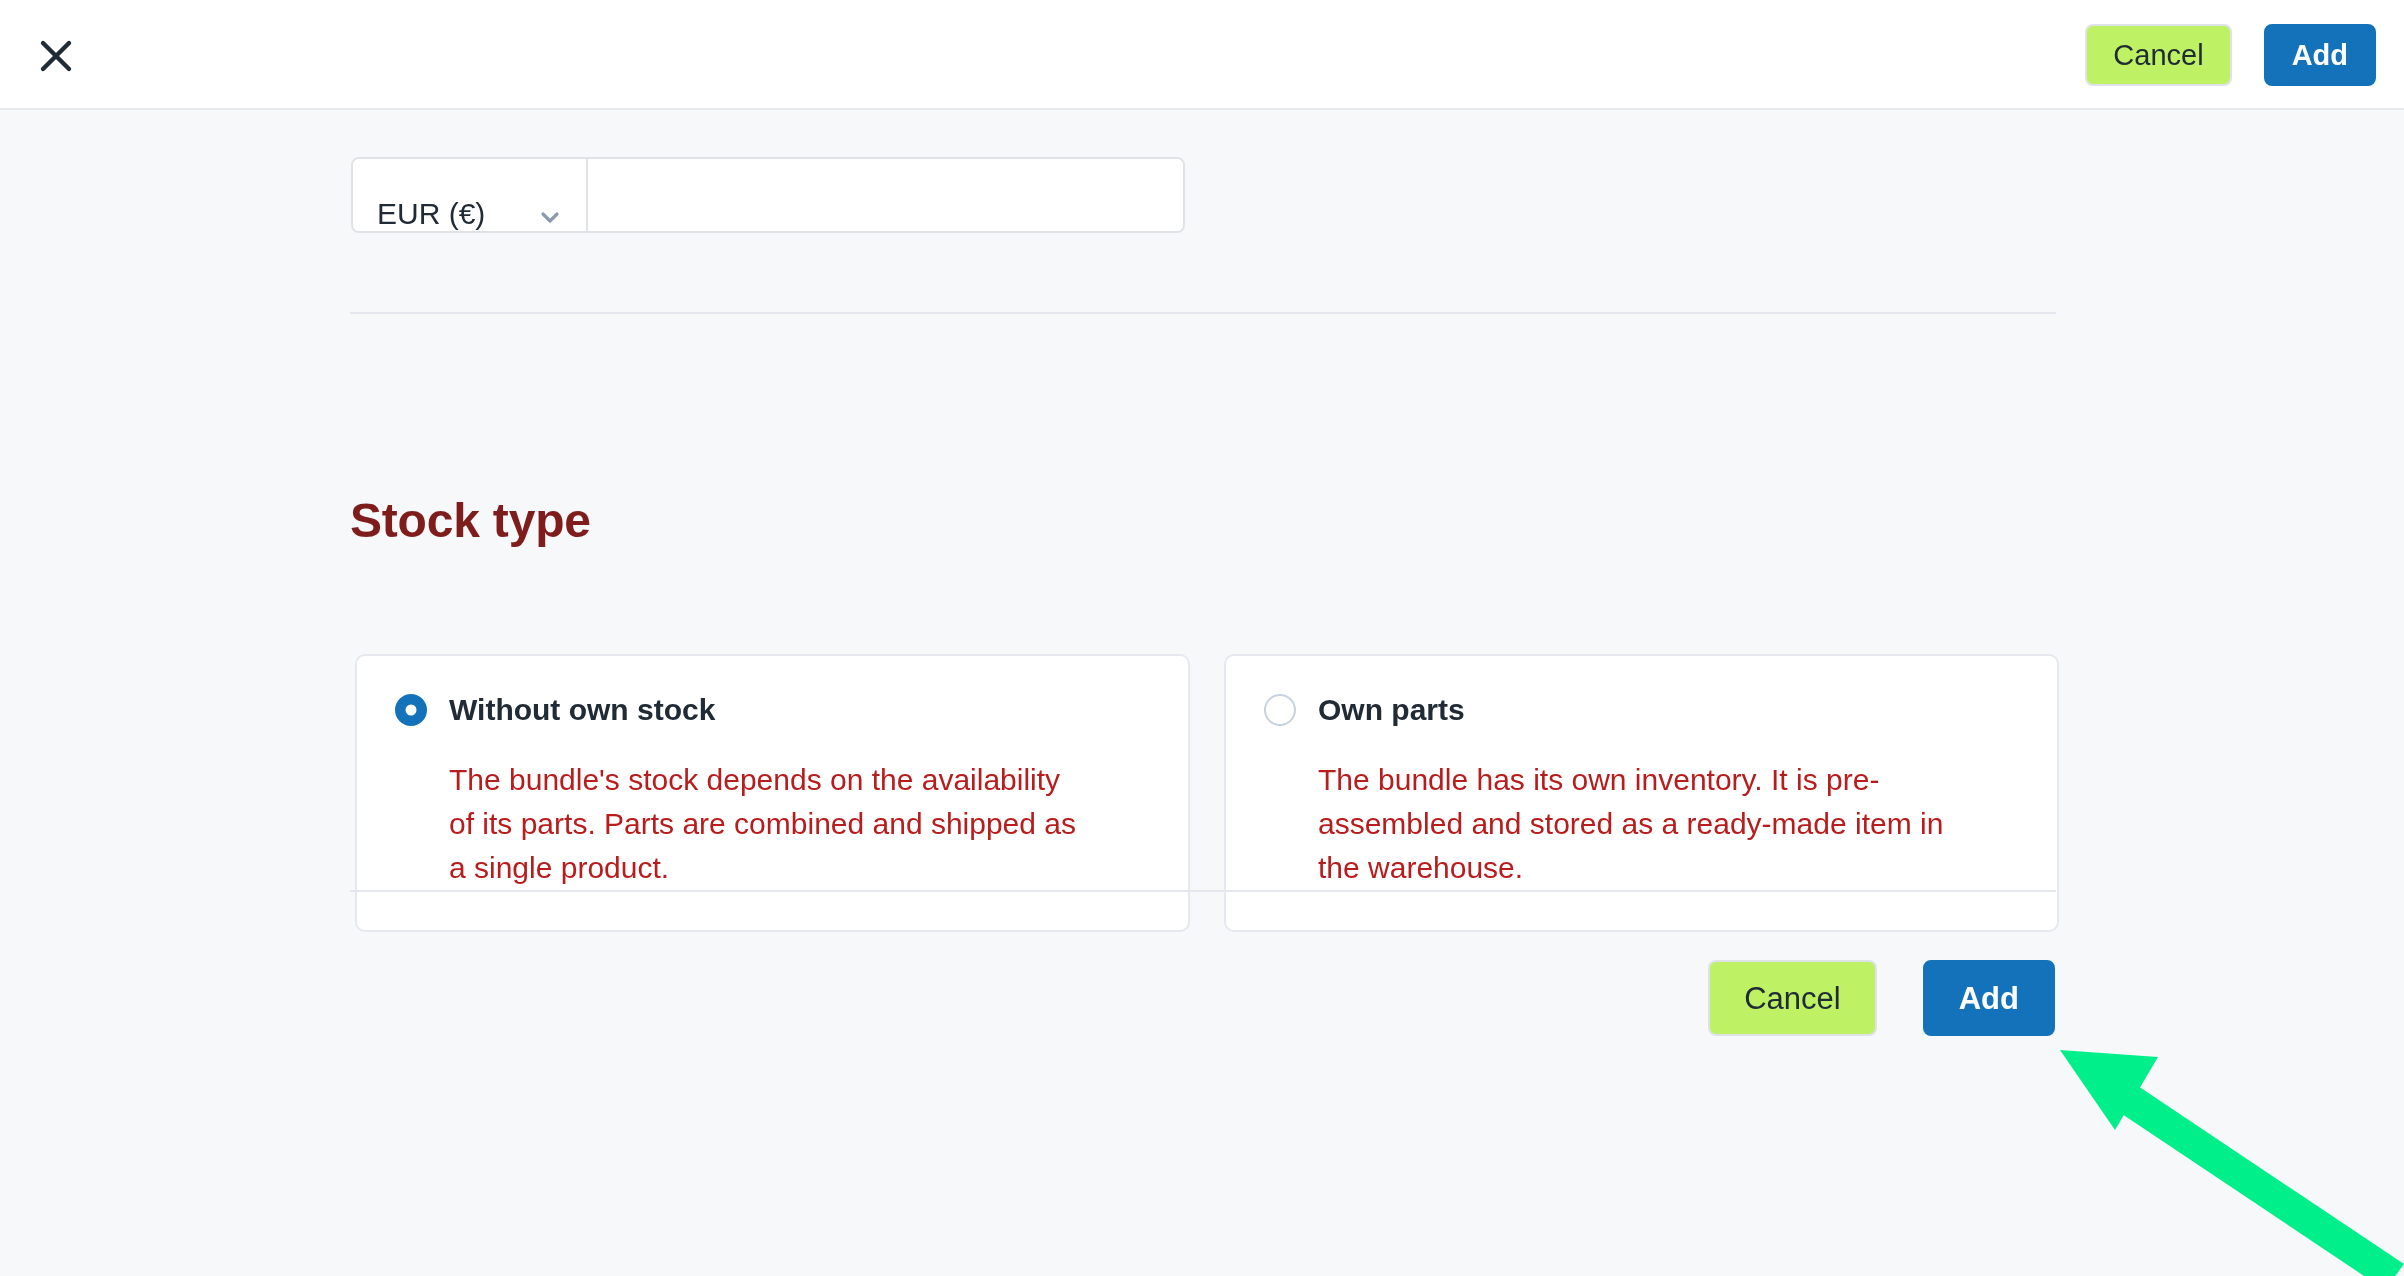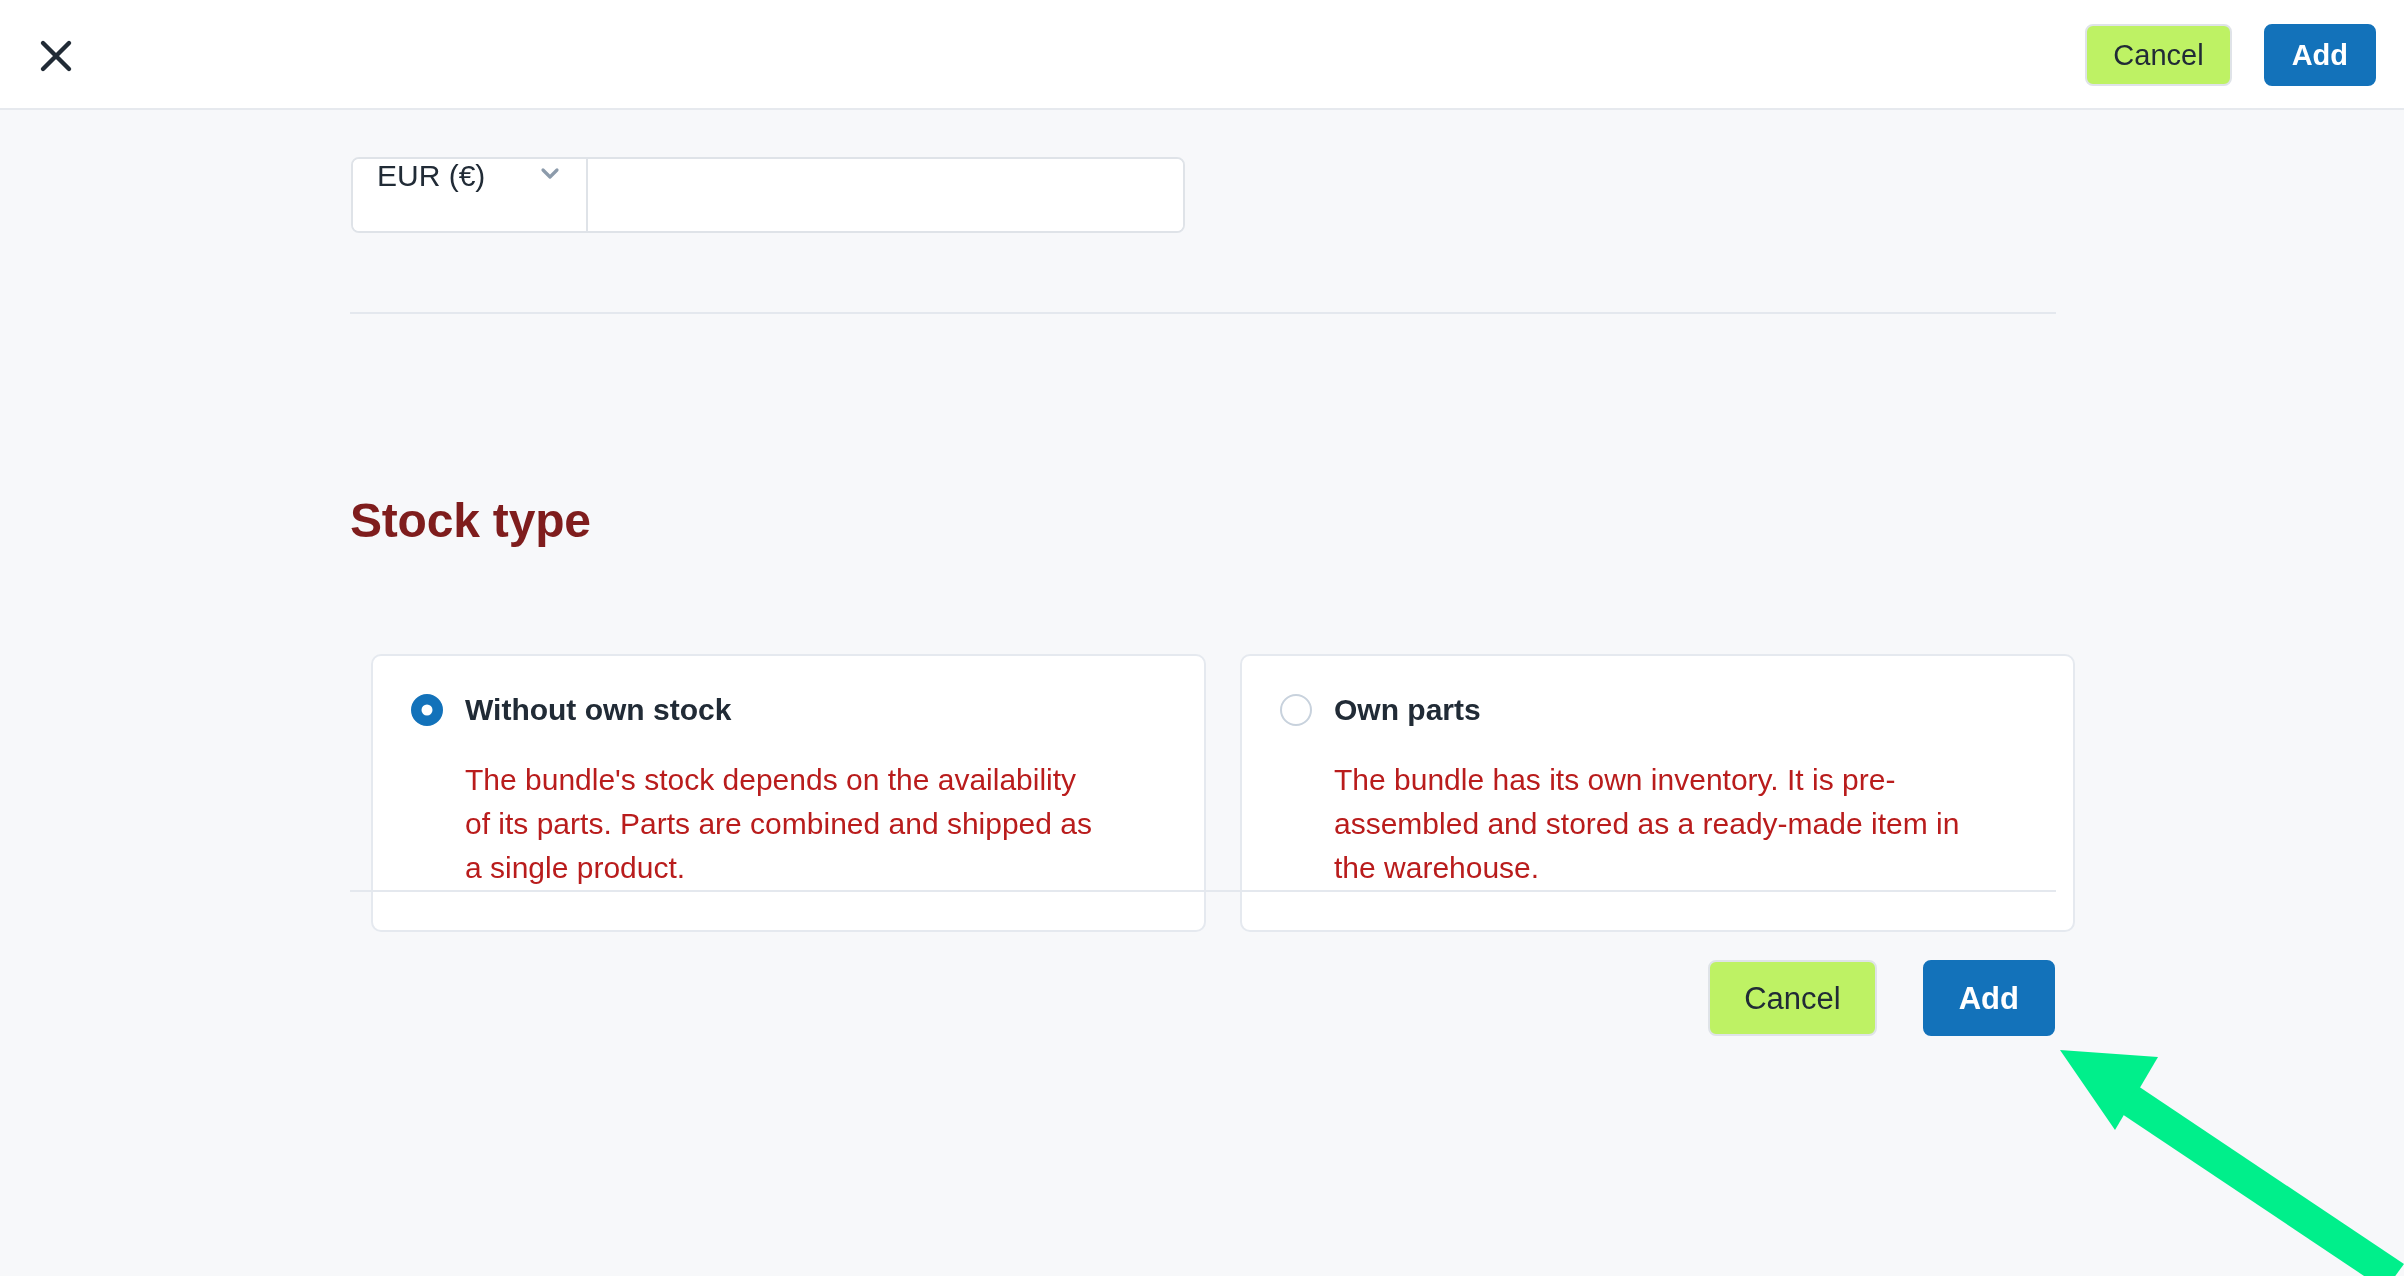--- a/index.html
+++ b/index.html
@@ -105,21 +105,21 @@
     background: #ffffff;
     border: 2px solid #dfe3e8;
     border-radius: 8px;
     box-sizing: border-box;
     overflow: hidden;
   }
   .currency-select {
     width: 235px;
     height: 100%;
     display: flex;
-    align-items: flex-start;
+    align-items: flex-end;
     justify-content: space-between;
     padding: 0 22px 0 24px;
     box-sizing: border-box;
     border-right: 2px solid #dfe3e8;
     cursor: pointer;
     background: #ffffff;
   }
   .currency-select .label {
     font-size: 30px;
     color: #212b36;
@@ -165,21 +165,21 @@
     left: 350px;
     top: 453px;
     font-size: 30px;
     color: #495b6c;
     letter-spacing: 0.05px;
   }
 
   
   .options {
     position: absolute;
-    left: 371px;
+    left: 355px;
     top: 544px;
     width: 1705px;
     display: flex;
     gap: 34px;
   }
   .option-card {
     width: 835px;
     box-sizing: border-box;
     background: #ffffff;
     border: 2px solid #e5e9ef;

